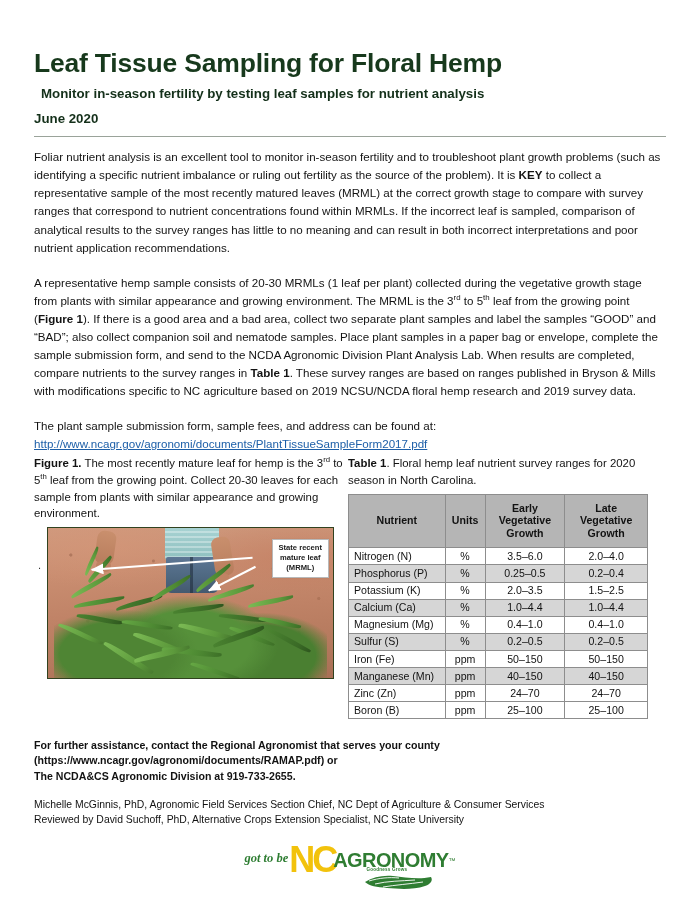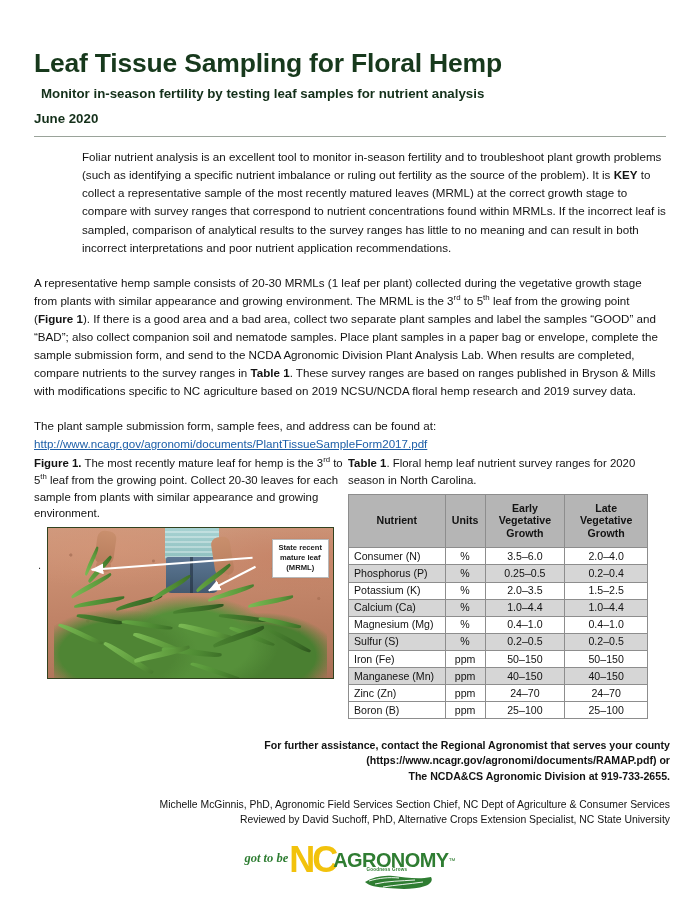--- a/index.html
+++ b/index.html
@@ -52,21 +52,21 @@
   }
 
   
   .para {
     font-size: 11.6px;
     line-height: 1.56;
     color: #131313;
     text-align: left;
     margin: 0;
   }
-  #p1 { margin-top: 11px; margin-left: 48px; }
+  #p1 { margin-top: 11px; }
   #p2 { margin-top: 17px; }
   #p3 { margin-top: 17px; }
   .bold { font-weight: bold; }
   sup { font-size: 0.68em; vertical-align: super; line-height: 0; }
   .weblink {
     color: #1d5fa8;
     text-decoration: underline;
     font-size: 11.6px;
     line-height: 1.56;
     display: inline-block;
@@ -222,21 +222,21 @@
   #table1 td.rng      { text-align: center; }
   #table1 th.c-nutrient { width: 97px; margin-top: 40px; }
   #table1 th.c-units    { width: 40px; }
   #table1 th.c-early    { width: 80px; }
   #table1 th.c-late     { width: 83px; }
 
   
   #footer {
     position: absolute;
     left: 34px; right: 30px; top: 738px;
-    text-align: right;
+    text-align: left;
   }
   .contact-line {
     font-size: 10.6px;
     font-weight: bold;
     color: #121212;
     line-height: 1.45;
   }
   #authors { margin-top: 13px; }
   .author-line {
     font-size: 10.4px;
@@ -394,21 +394,21 @@
             </th>
             <th class="c-late">
               <div>Late</div>
               <div>Vegetative</div>
               <div>Growth</div>
             </th>
           </tr>
         </thead>
         <tbody id="table-body">
             <tr>
-              <td class="nutrient">Consumer (N)</td>
+              <td class="nutrient">Nitrogen (N)</td>
               <td class="units">%</td>
               <td class="rng">3.5–6.0</td>
               <td class="rng">2.0–4.0</td>
             </tr>
             <tr class="alt">
               <td class="nutrient">Phosphorus (P)</td>
               <td class="units">%</td>
               <td class="rng">0.25–0.5</td>
               <td class="rng">0.2–0.4</td>
             </tr>

